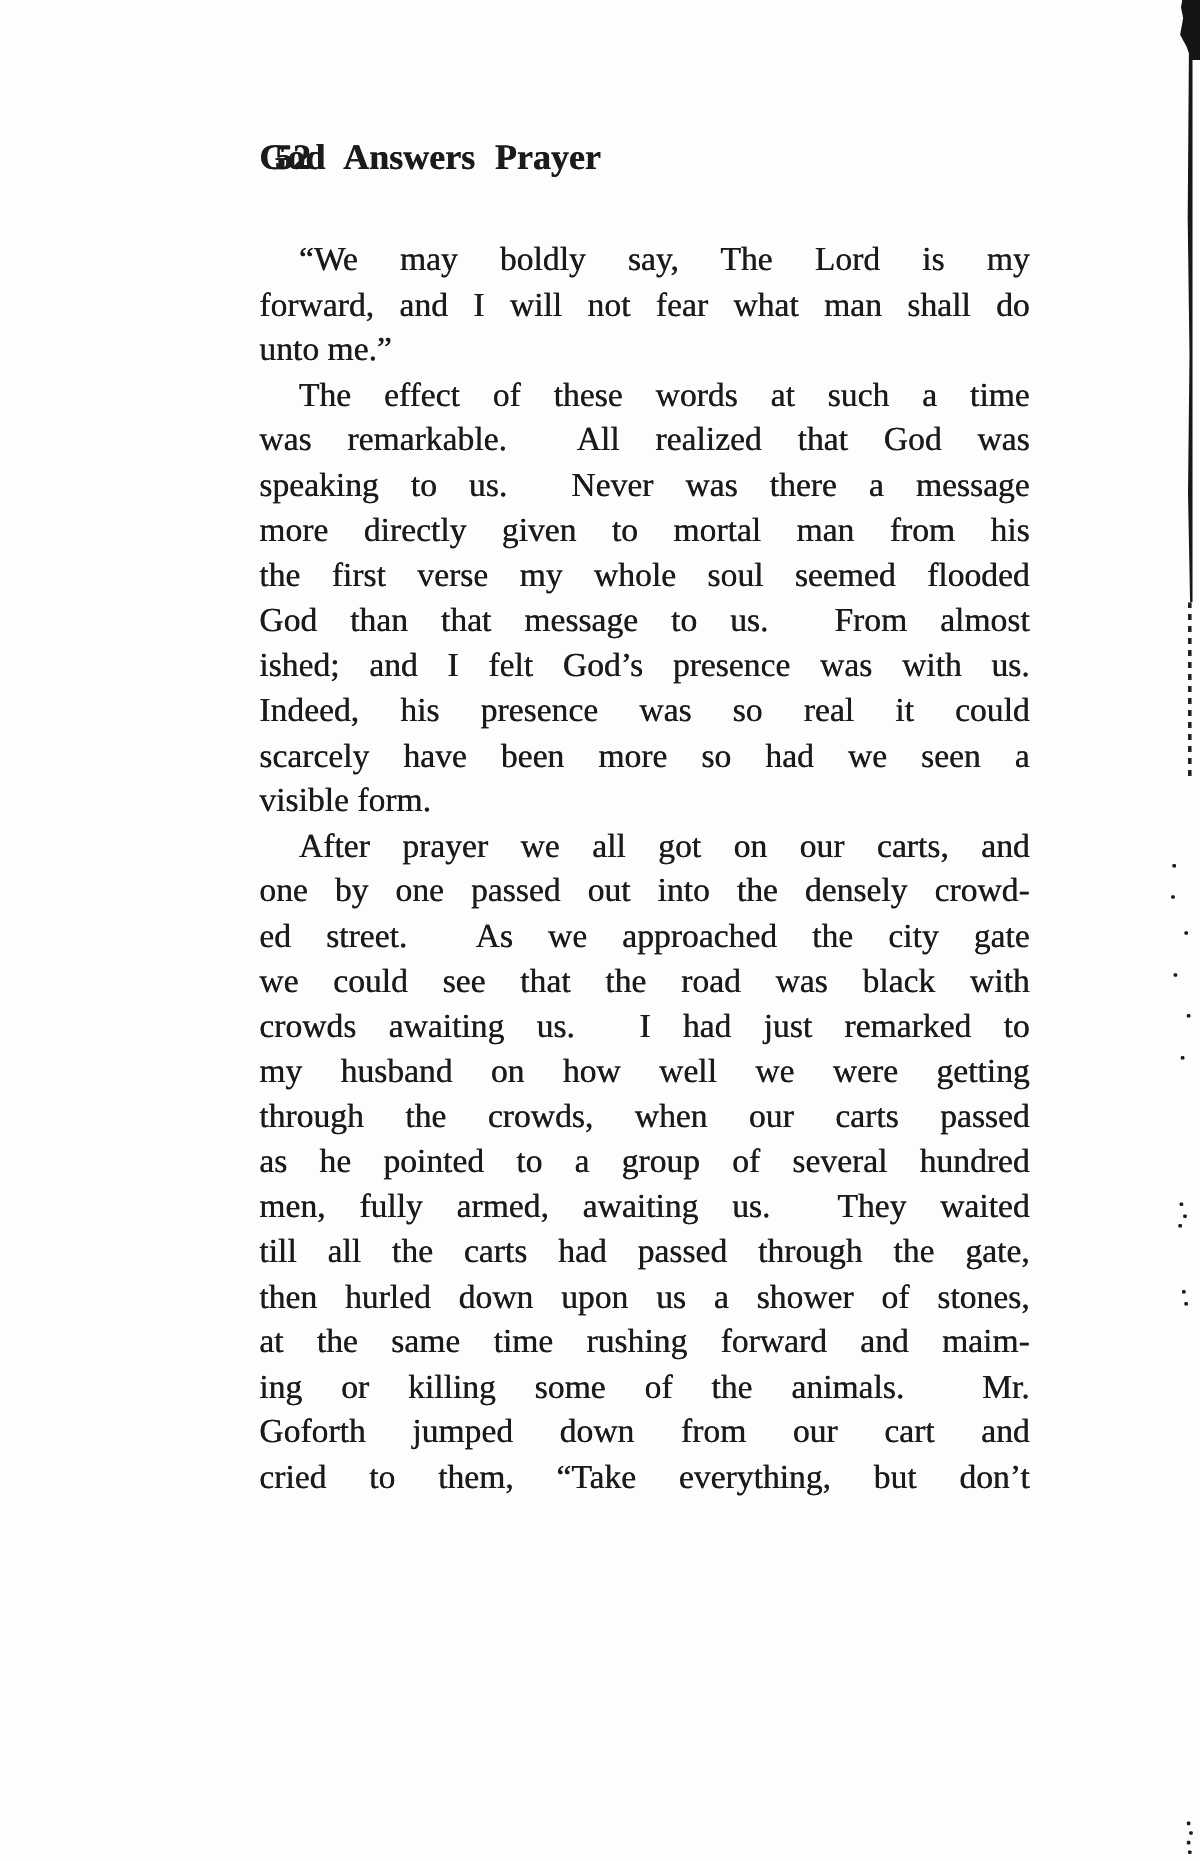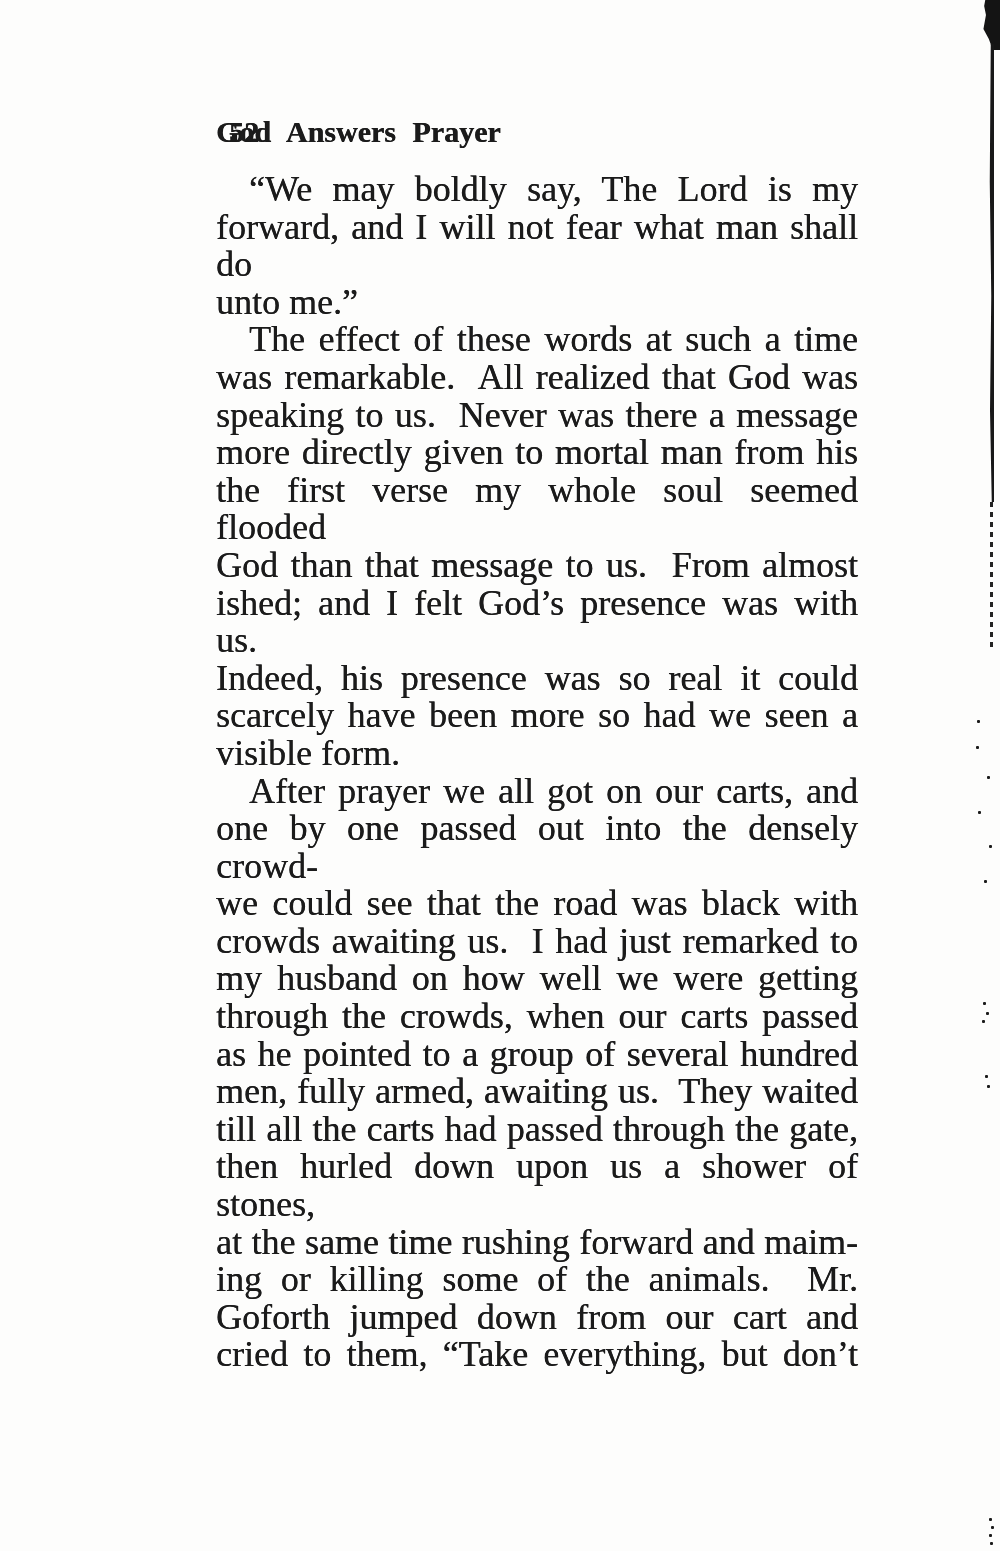--- a/index.html
+++ b/index.html
@@ -31,22 +31,22 @@
   .page-num{
     position:absolute;left:13px;top:0;
   }
   .running-head{
     position:absolute;left:0;right:0;top:0;
     word-spacing:9px;
   }
   
   .text-block{
     position:absolute;
-    left:216px;top:171px;width:642px;
-    font-size:36px;
+    left:216px;top:198px;width:642px;
+    font-size:28px;
     line-height:37.6px;
     text-shadow:0.35px 0 0 currentColor;
   }
   .line{
     text-align:justify;
     text-align-last:justify;
   }
   .line.first{ text-indent:33px; }
   .line.last{ text-align-last:left; }
   
@@ -109,20 +109,21 @@
         <div class="line">the first verse my whole soul seemed flooded</div>
         <div class="line">God than that message to us.&nbsp; From almost</div>
         <div class="line">ished; and I felt God’s presence was with us.</div>
         <div class="line">Indeed, his presence was so real it could</div>
         <div class="line">scarcely have been more so had we seen a</div>
         <div class="line last">visible form.</div>
       </div>
       <div>
         <div class="line first">After prayer we all got on our carts, and</div>
         <div class="line">one by one passed out into the densely crowd-</div>
+        <div class="line">ed street.&nbsp; As we approached the city gate</div>
         <div class="line">we could see that the road was black with</div>
         <div class="line">crowds awaiting us.&nbsp; I had just remarked to</div>
         <div class="line">my husband on how well we were getting</div>
         <div class="line">through the crowds, when our carts passed</div>
         <div class="line">as he pointed to a group of several hundred</div>
         <div class="line">men, fully armed, awaiting us.&nbsp; They waited</div>
         <div class="line">till all the carts had passed through the gate,</div>
         <div class="line">then hurled down upon us a shower of stones,</div>
         <div class="line">at the same time rushing forward and maim-</div>
         <div class="line">ing or killing some of the animals.&nbsp; Mr.</div>

